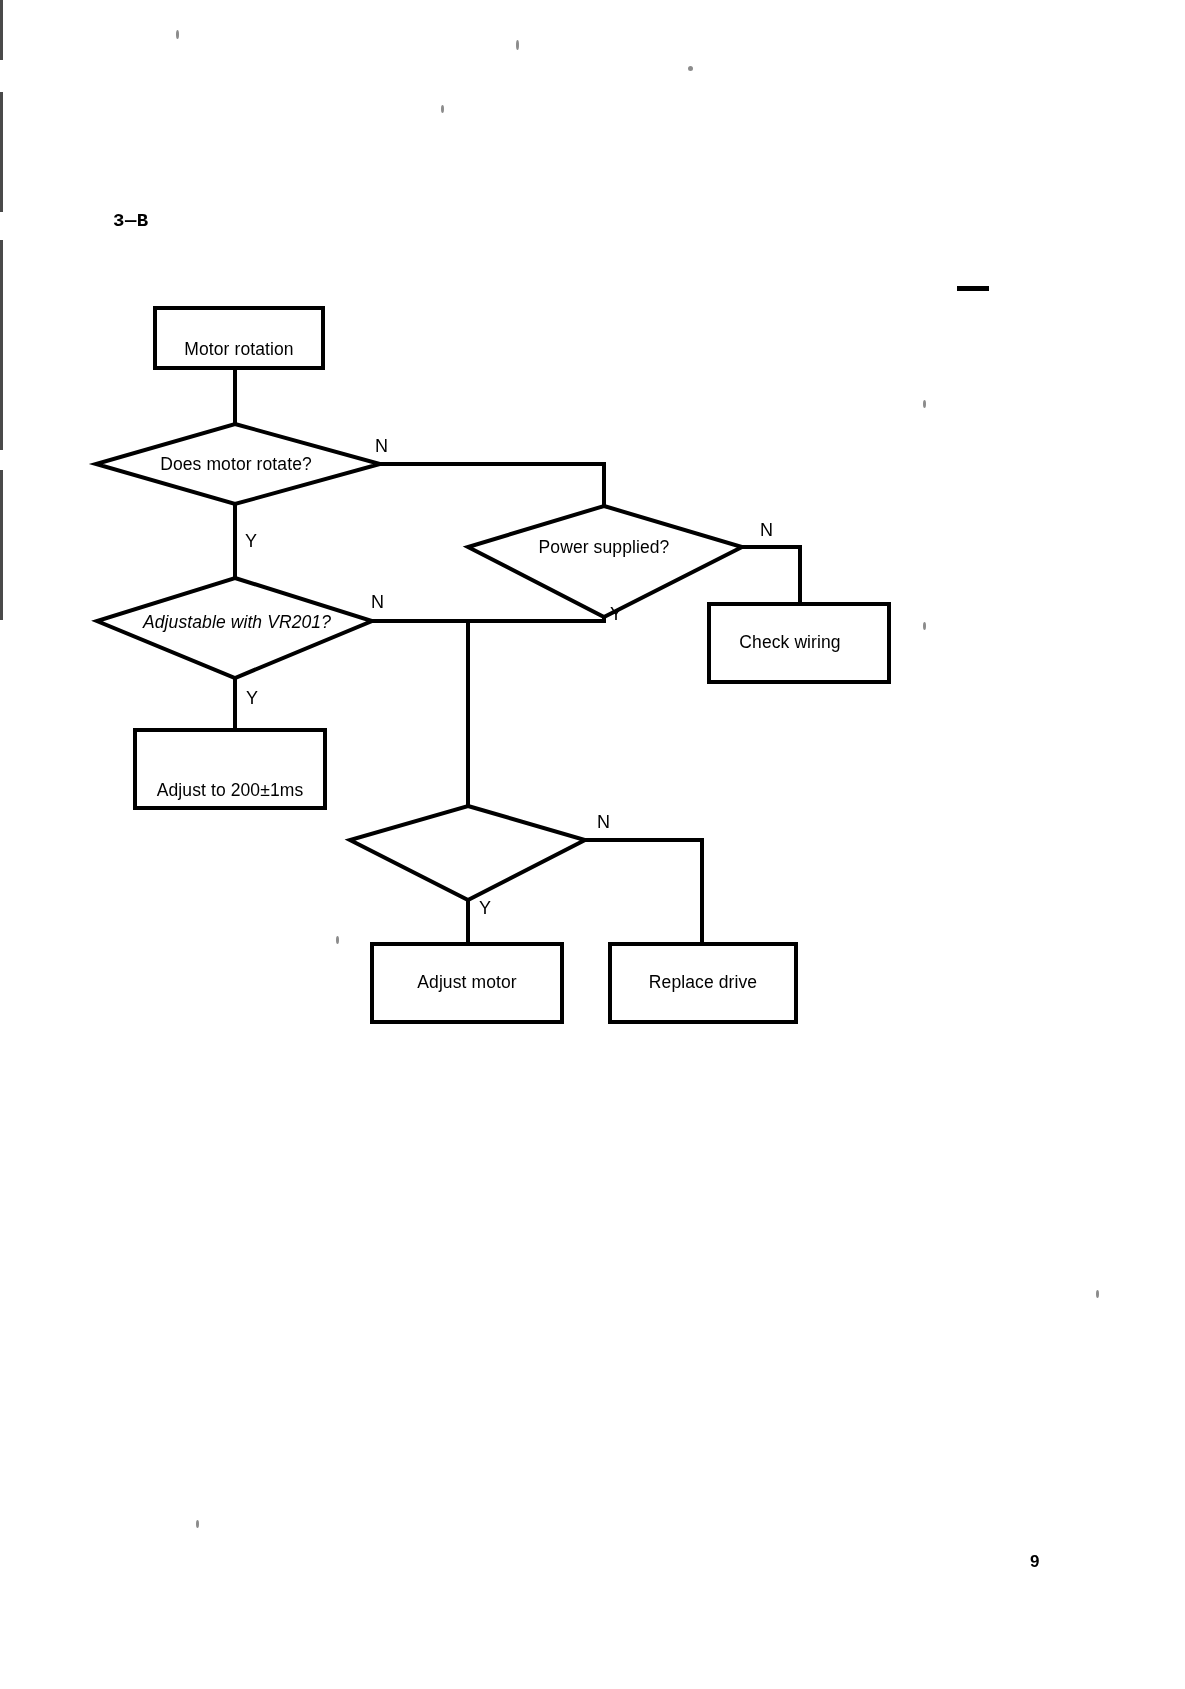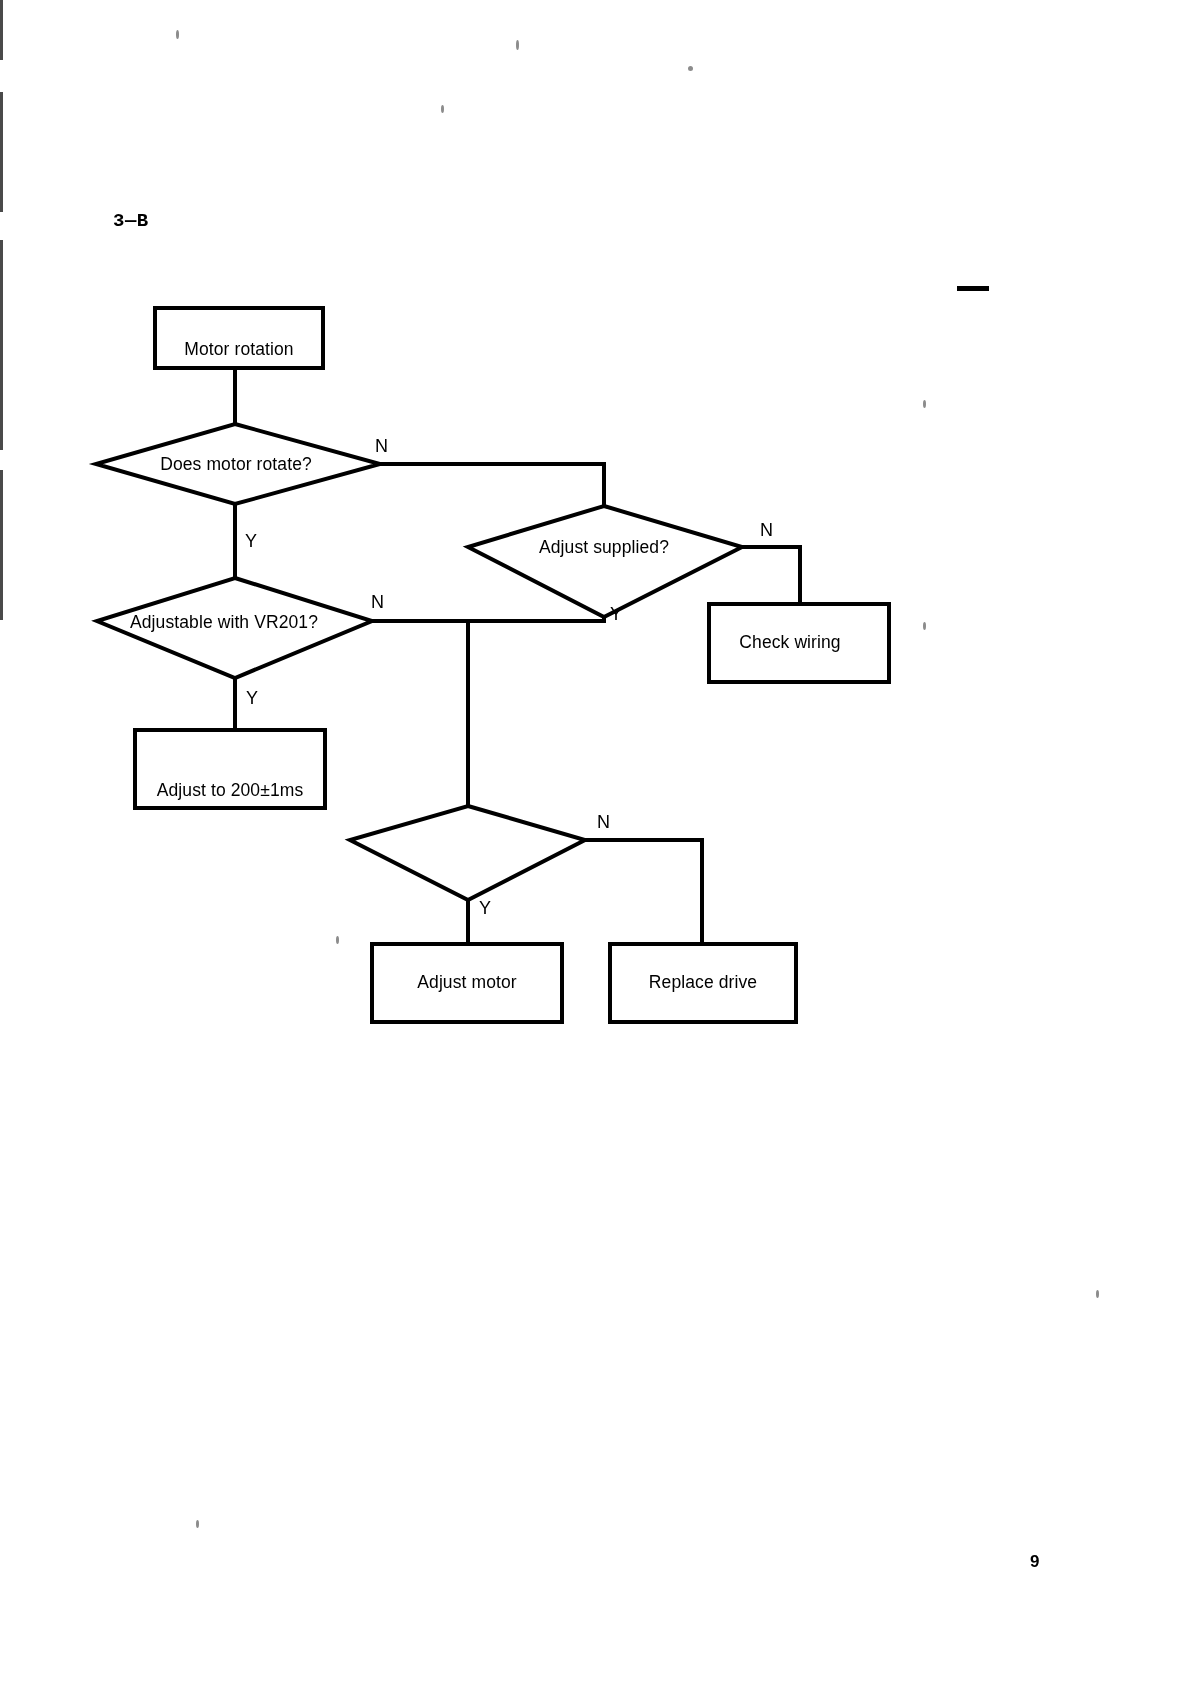--- a/index.html
+++ b/index.html
@@ -175,25 +175,25 @@
 
       
       <rect x="610" y="944" width="186" height="78"></rect>
     </g>
   </svg>
 
   <div class="node-text" style="left:155px; top:327px; width:168px;margin-top:12px;">Motor rotation</div>
 
   <div class="node-text" style="left:116px; top:454px; width:240px;">Does motor rotate?</div>
 
-  <div class="node-text" style="left:496px; top:537px; width:216px;">Adjust supplied?</div>
+  <div class="node-text" style="left:496px; top:537px; width:216px;">Power supplied?</div>
 
   <div class="node-text" style="left:700px; top:632px; width:180px;">Check wiring</div>
 
-  <div class="node-text" style="left:108px; top:612px; width:232px;">Adjustable with VR201?</div>
+  <div class="node-text" style="left:121px; top:612px; width:232px;font-style:italic;">Adjustable with VR201?</div>
 
   <div class="node-text" style="left:135px; top:780px; width:190px;">Adjust to 200±1ms</div>
 
 
   <div class="node-text" style="left:372px; top:972px; width:190px;">Adjust motor</div>
 
   <div class="node-text" style="left:610px; top:972px; width:186px;">Replace drive</div>
 
   <div class="edge-label" style="left:375px; top:436px;">N</div>
 

